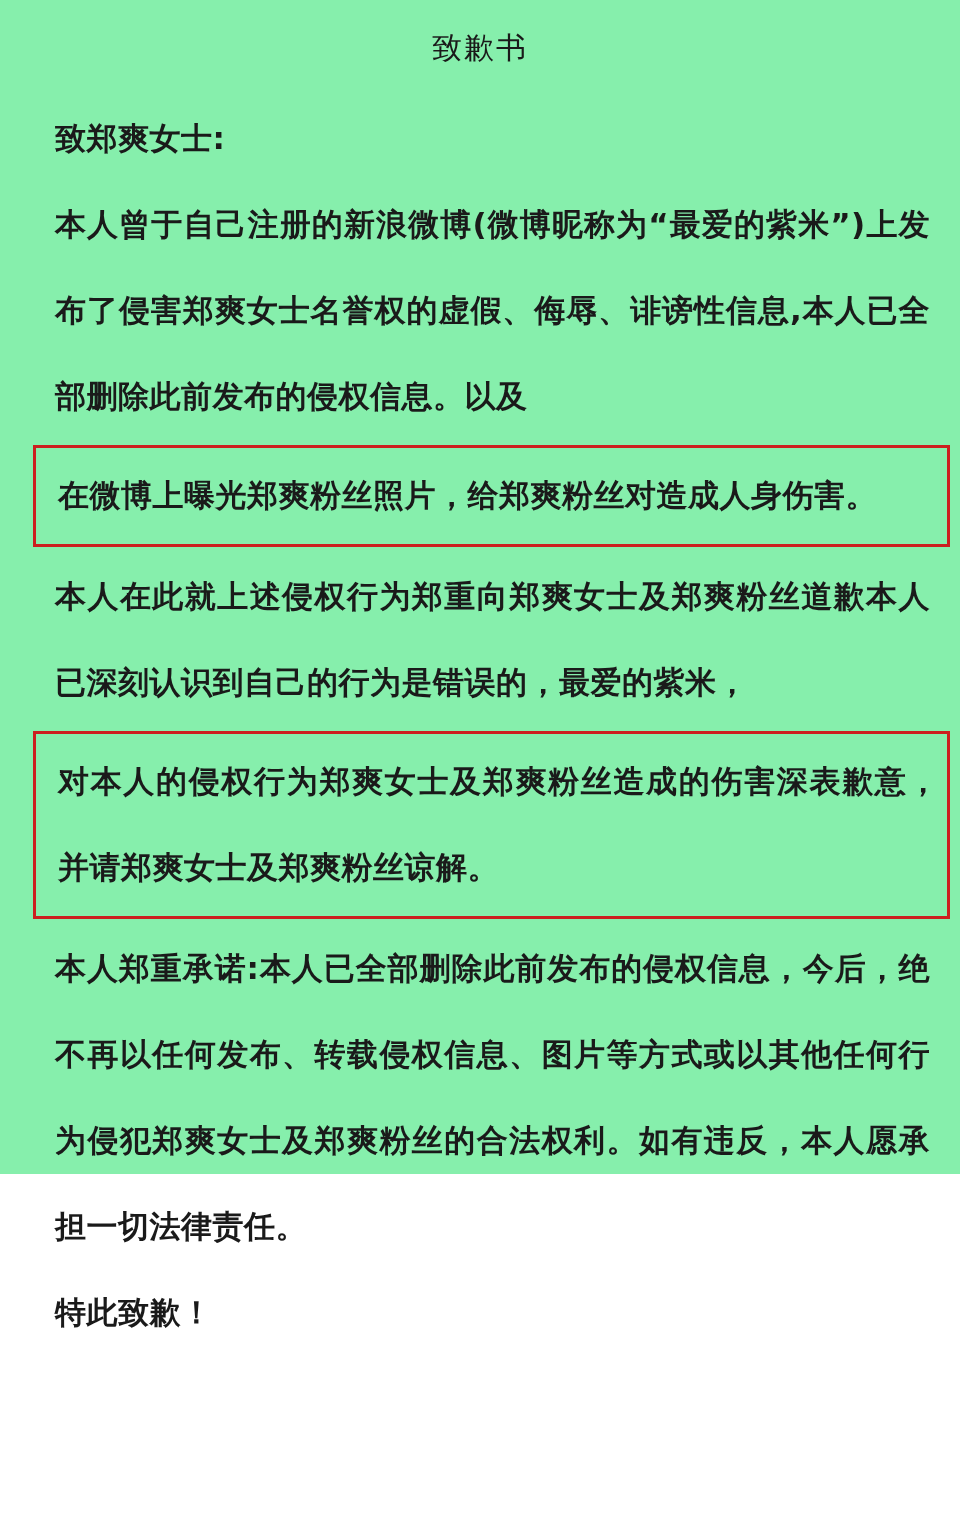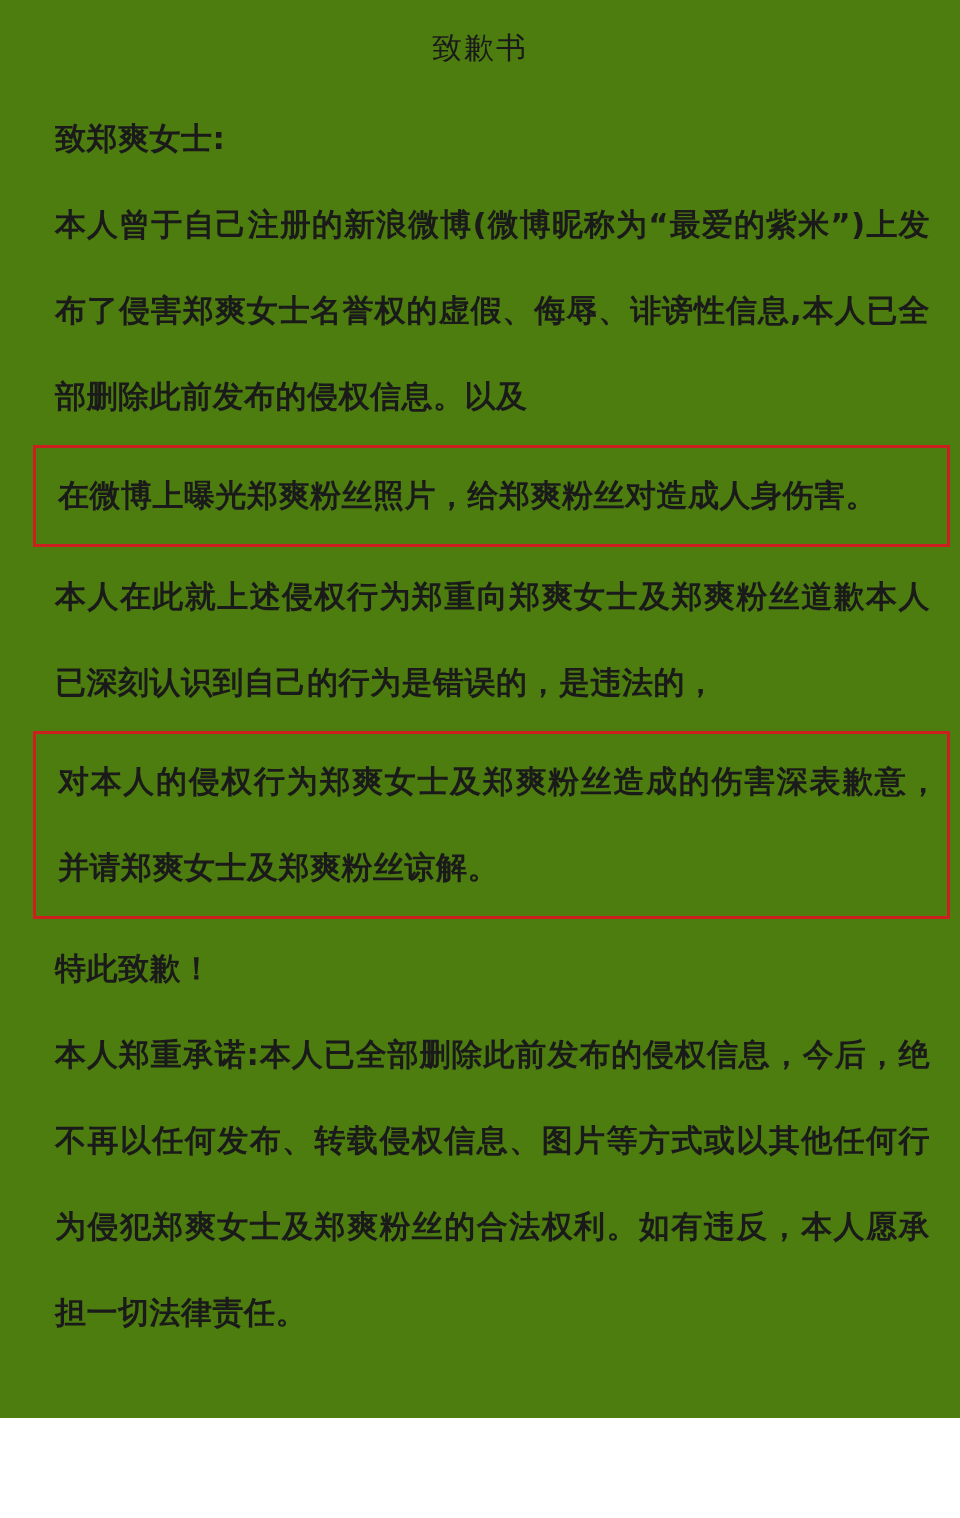--- a/index.html
+++ b/index.html
@@ -11,22 +11,22 @@
     width: 960px;
     height: 1518px;
     font-family: "DejaVu Sans", "Liberation Sans", sans-serif;
     color: #1a1a1a;
     position: relative;
     overflow: hidden;
   }
   .page {
     position: relative;
     width: 960px;
-    height: 1418px;
-    background: #4d7c0f;
+    height: 1174px;
+    background: #86efac;
     box-sizing: border-box;
     padding: 0;
   }
   .doc-title {
     text-align: center;
     font-size: 30px;
     letter-spacing: 2px;
     color: #1a1a1a;
     padding-top: 28px;
     padding-bottom: 26px;
@@ -70,24 +70,24 @@
   <div class="body-block">
 
     <p class="para salutation">致郑爽女士:</p>
 
     <p class="para">本人曾于自己注册的新浪微博(微博昵称为“最爱的紫米”)上发布了侵害郑爽女士名誉权的虚假、侮辱、诽谤性信息,本人已全部删除此前发布的侵权信息。以及</p>
 
     <div class="hl-wrap">
       <p class="para">在微博上曝光郑爽粉丝照片，给郑爽粉丝对造成人身伤害。</p>
     </div>
 
-    <p class="para">本人在此就上述侵权行为郑重向郑爽女士及郑爽粉丝道歉本人已深刻认识到自己的行为是错误的，是违法的，</p>
+    <p class="para">本人在此就上述侵权行为郑重向郑爽女士及郑爽粉丝道歉本人已深刻认识到自己的行为是错误的，最爱的紫米，</p>
 
     <div class="hl-wrap">
       <p class="para">对本人的侵权行为郑爽女士及郑爽粉丝造成的伤害深表歉意，并请郑爽女士及郑爽粉丝谅解。</p>
     </div>
 
+    <p class="para">本人郑重承诺:本人已全部删除此前发布的侵权信息，今后，绝不再以任何发布、转载侵权信息、图片等方式或以其他任何行为侵犯郑爽女士及郑爽粉丝的合法权利。如有违反，本人愿承担一切法律责任。</p>
+
     <p class="para">特此致歉！</p>
-
-    <p class="para">本人郑重承诺:本人已全部删除此前发布的侵权信息，今后，绝不再以任何发布、转载侵权信息、图片等方式或以其他任何行为侵犯郑爽女士及郑爽粉丝的合法权利。如有违反，本人愿承担一切法律责任。</p>
 
   </div>
 </div>
 
 </body></html>

